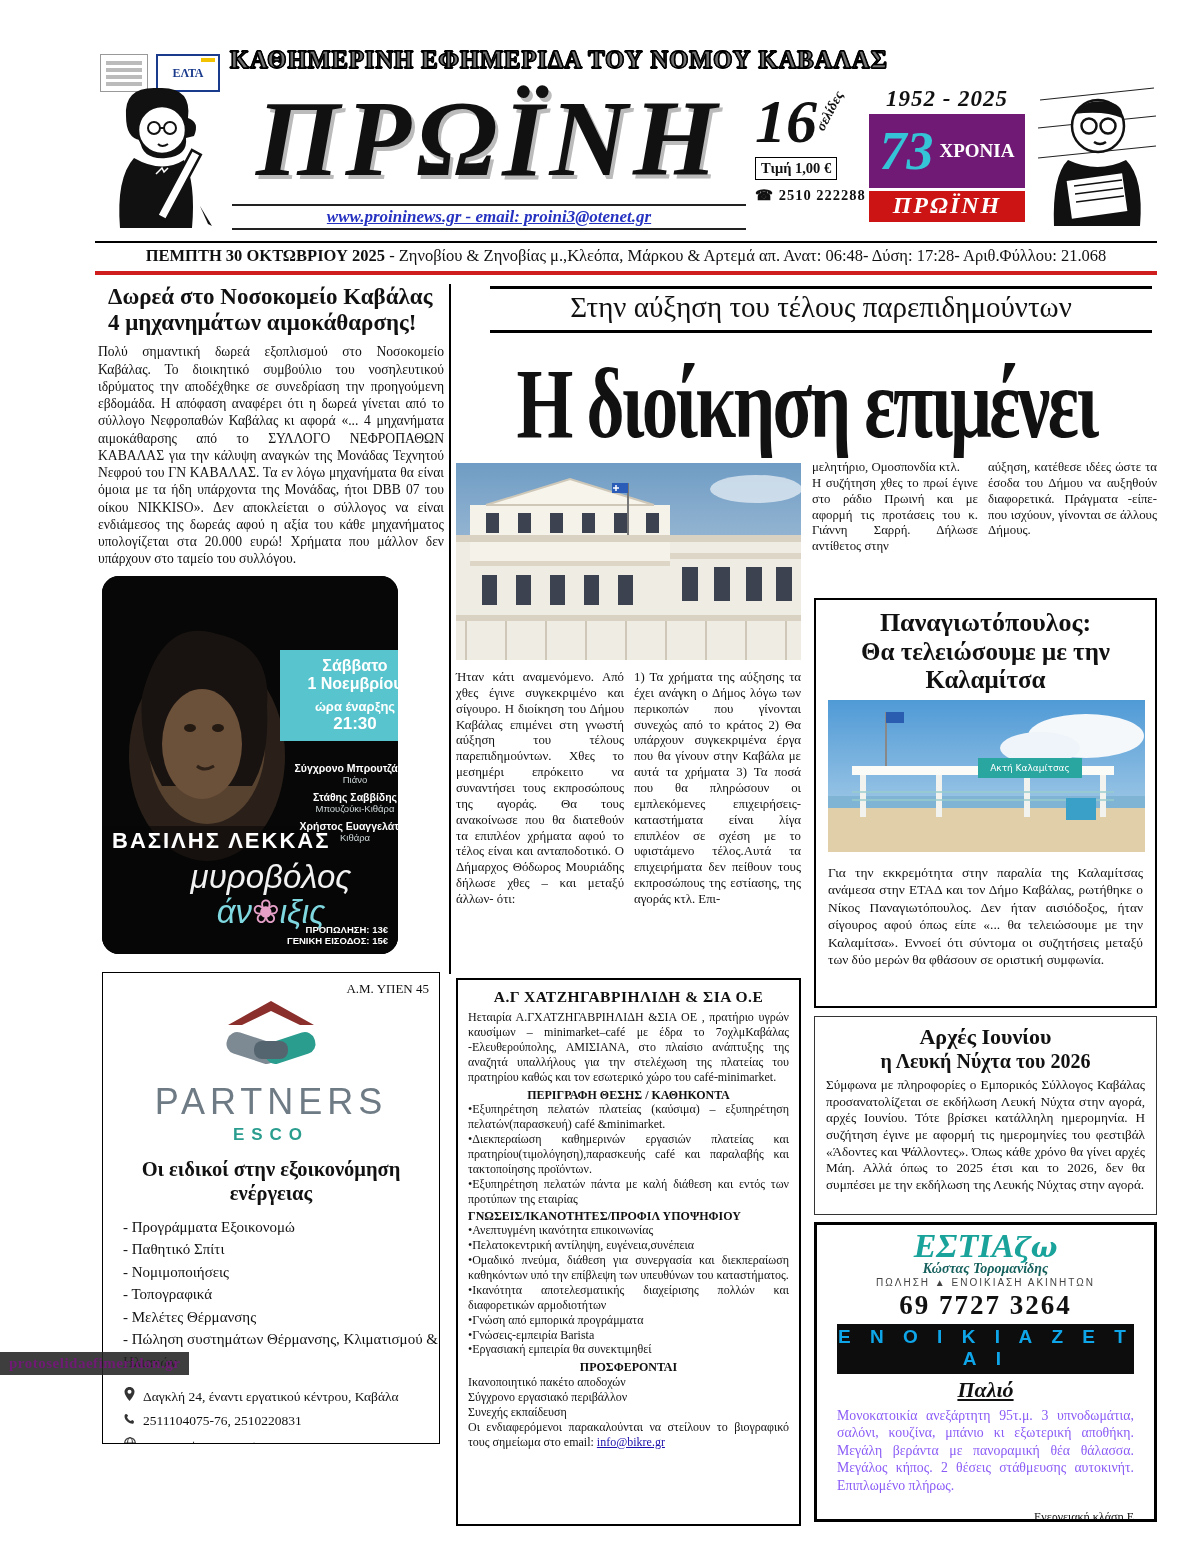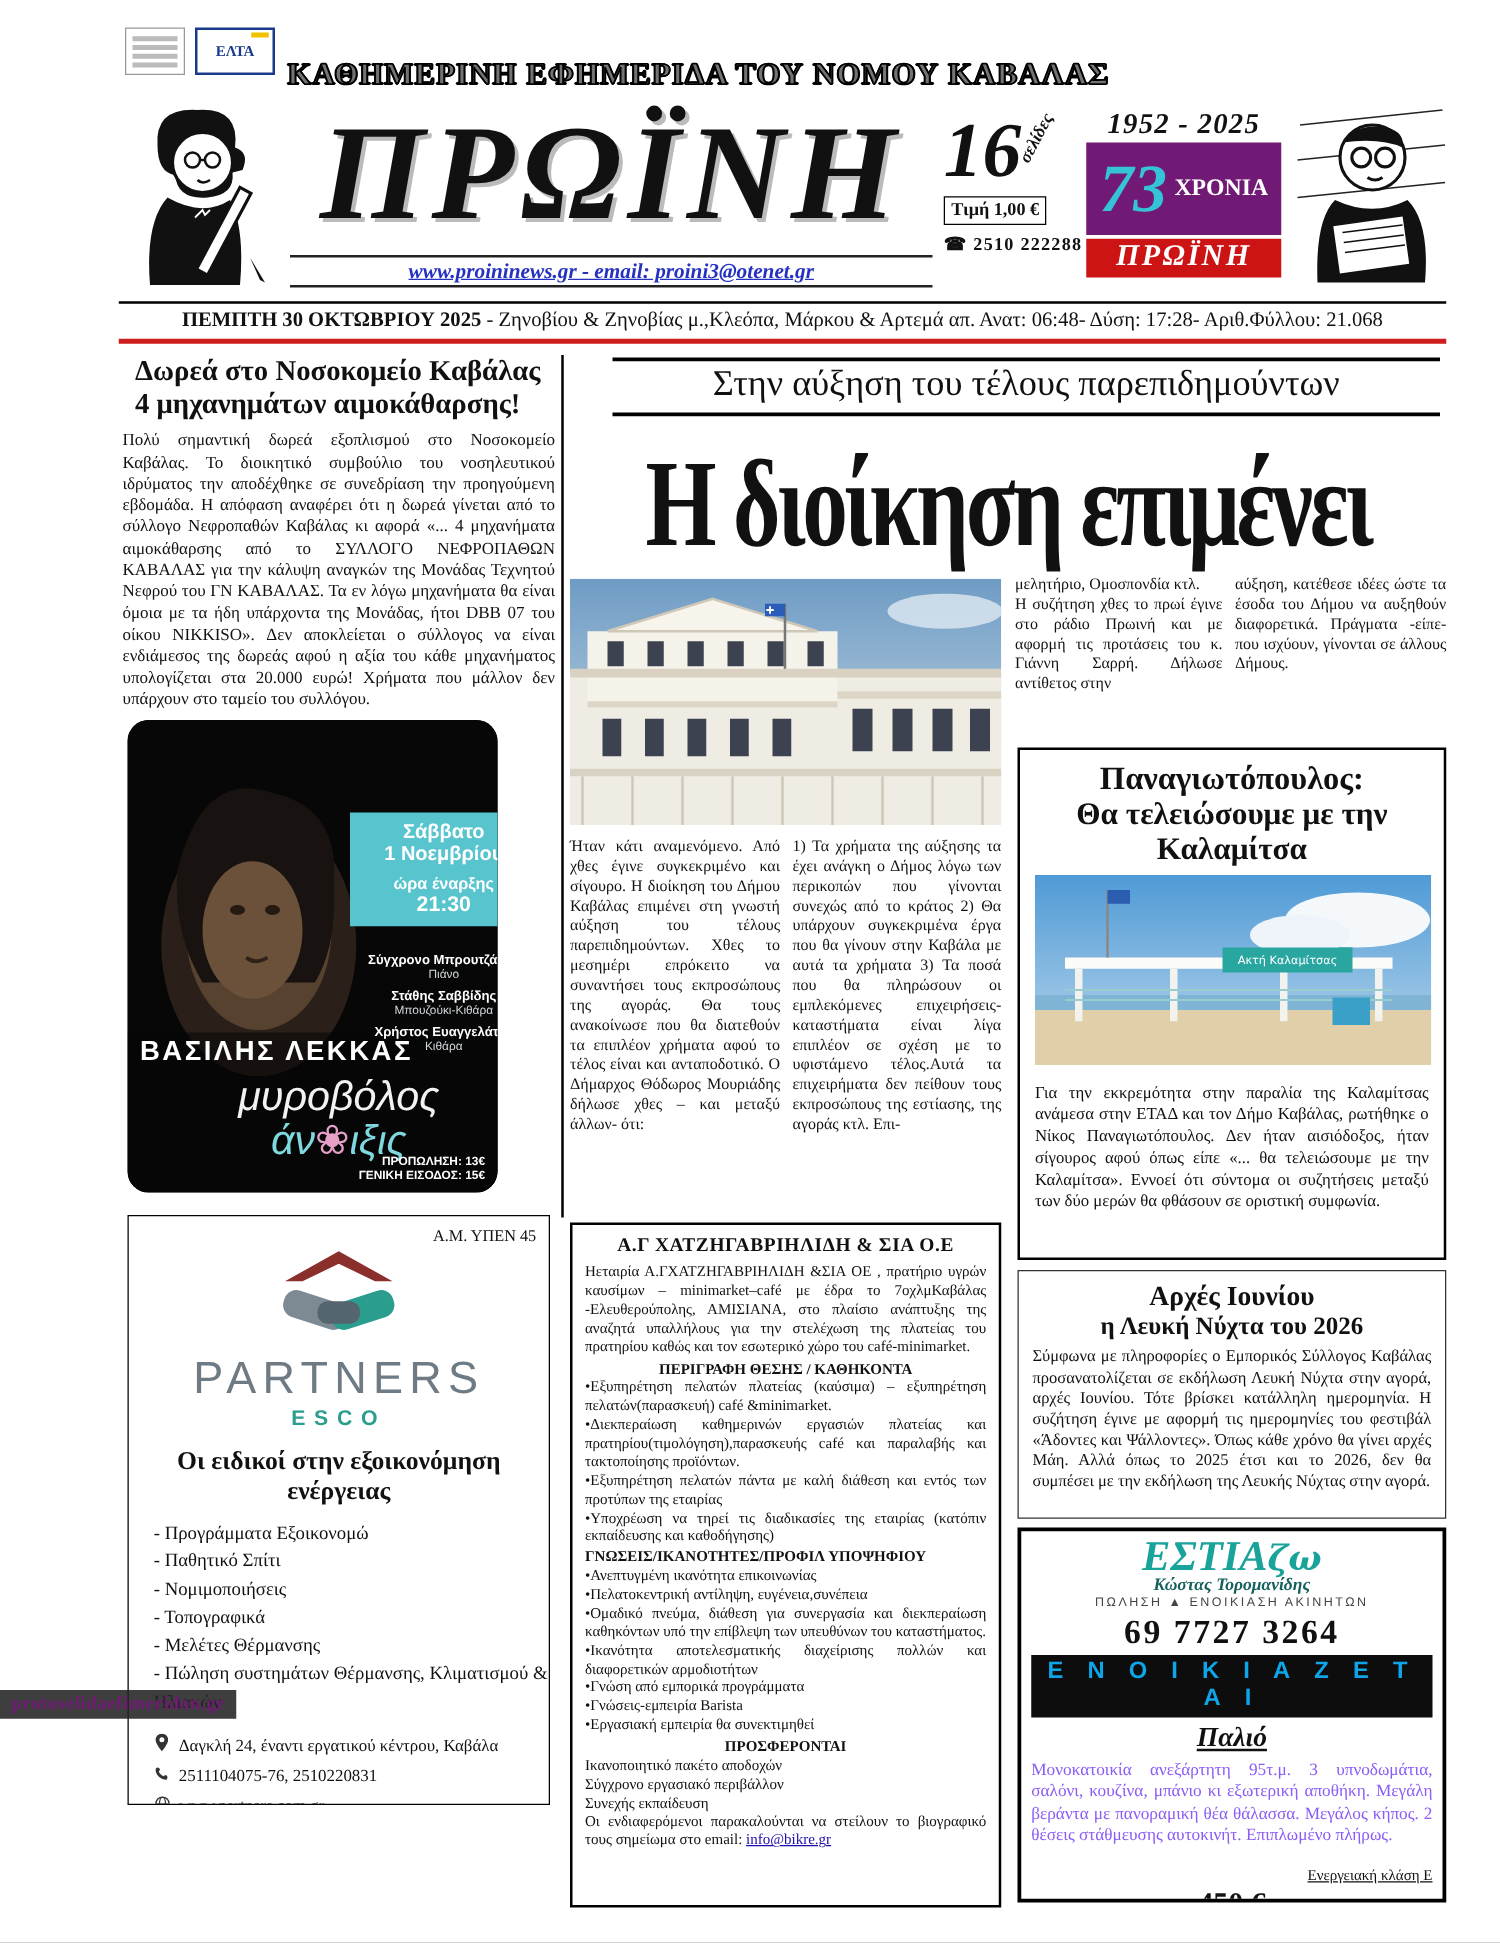--- a/index.html
+++ b/index.html
@@ -3,21 +3,21 @@
 <meta charset="utf-8">
 <style>
   * { margin:0; padding:0; box-sizing:border-box; }
   body { background:#888; font-family:"Liberation Serif","DejaVu Serif",serif; color:#111; }
   .page { position:relative; width:1200px; height:1554px; background:#fff; margin:0 auto; overflow:hidden; }
   .abs { position:absolute; }
   .sans { font-family:"Liberation Sans","DejaVu Sans",sans-serif; }
   .just { text-align:justify; }
 
   
-  .stamps { left:100px; top:22px; display:flex; gap:8px; }
+  .stamps { left:100px; top:54px; display:flex; gap:8px; }
   .stamp-cert { width:48px; height:38px; border:1px solid #999; padding:3px; }
   .stamp-cert i { display:block; height:4px; background:#bbb; margin:3px 2px; }
   .stamp-elta { width:64px; height:38px; border:2px solid #1a3a8c; color:#1a3a8c; font-weight:bold;
                 font-size:12px; display:flex; align-items:center; justify-content:center; position:relative; }
   .stamp-elta b { position:absolute; top:2px; right:3px; width:14px; height:4px; background:#f2c200; }
   .banner-title { left:230px; top:46px; width:525px; font-size:24.5px; font-weight:bold; letter-spacing:1px;
                   color:#737373; -webkit-text-stroke:1.3px #000;
                   text-shadow:1px 0 #000,-1px 0 #000,0 1px #000,0 -1px #000; white-space:nowrap; }
   .cartoon-left { left:96px; top:78px; }
   .cartoon-right { left:1034px; top:80px; }
@@ -113,21 +113,21 @@
   .j-sec-left { font-weight:bold; margin-top:2px; }
   .j-email { color:#1a0dab; text-decoration:underline; cursor:pointer; }
 
   .june { position:absolute; top:732px; left:358px; width:343px; height:199px; border:1.2px solid #333;
           padding:7px 11px; overflow:hidden; }
   .jn-t1 { text-align:center; font-size:22px; font-weight:bold; }
   .jn-t2 { text-align:center; font-size:20px; font-weight:bold; margin-bottom:4px; }
   .jn-body { font-size:13.2px; line-height:1.26; text-align:justify; }
 
   .estia { position:absolute; top:938px; left:358px; width:343px; height:300px; border:3px solid #000;
-           padding:4px 8px; overflow:hidden; text-align:center; }
+           padding:4px 20px; overflow:hidden; text-align:center; }
   .e-brand { font-size:34px; font-weight:bold; font-style:italic; color:#1aa39b; line-height:1; }
   .e-brand .suffix { font-size:28px; font-family:"DejaVu Serif",serif; }
   .e-owner { font-size:14px; font-weight:bold; font-style:italic; color:#15605c; margin-top:-2px; }
   .e-tag { font-size:10px; letter-spacing:2px; color:#444; }
   .e-phone { font-size:27px; font-weight:bold; letter-spacing:2px; margin-top:2px; }
   .e-banner { background:#0d0d0d; color:#0ea5e9; font-weight:bold; font-size:19px; letter-spacing:7px;
               padding:2px 0 4px; margin-top:3px; }
   .e-area { font-size:22px; font-weight:bold; font-style:italic; text-decoration:underline; margin-top:3px; }
   .e-body { font-size:13.8px; line-height:1.26; color:#8b5cf6; text-align:justify; margin-top:4px; }
   .e-energy { font-size:12px; text-align:right; text-decoration:underline; margin-top:16px; }
@@ -410,21 +410,20 @@
       <p class="k-body">Για την εκκρεμότητα στην παραλία της Καλαμίτσας ανάμεσα στην ΕΤΑΔ και τον Δήμο Καβάλας, ρωτήθηκε ο Νίκος Παναγιωτόπουλος. Δεν ήταν αισιόδοξος, ήταν σίγουρος αφού όπως είπε «... θα τελειώσουμε με την Καλαμίτσα». Εννοεί ότι σύντομα οι συζητήσεις μεταξύ των δύο μερών θα φθάσουν σε οριστική συμφωνία.</p>
     </section>
 
     <section class="jobad">
       <div class="j-title">Α.Γ ΧΑΤΖΗΓΑΒΡΙΗΛΙΔΗ &amp; ΣΙΑ Ο.Ε</div>
       <p class="j-par">Ηεταιρία Α.ΓΧΑΤΖΗΓΑΒΡΙΗΛΙΔΗ &amp;ΣΙΑ ΟΕ , πρατήριο υγρών καυσίμων – minimarket–café με έδρα το 7οχλμΚαβάλας -Ελευθερούπολης, ΑΜΙΣΙΑΝΑ, στο πλαίσιο ανάπτυξης της αναζητά υπαλλήλους για την στελέχωση της πλατείας του πρατηρίου καθώς και τον εσωτερικό χώρο του café-minimarket.</p>
       <div class="j-sec">ΠΕΡΙΓΡΑΦΗ ΘΕΣΗΣ / ΚΑΘΗΚΟΝΤΑ</div>
       <p class="j-par">•Εξυπηρέτηση πελατών πλατείας (καύσιμα) – εξυπηρέτηση πελατών(παρασκευή) café &amp;minimarket.</p>
       <p class="j-par">•Διεκπεραίωση καθημερινών εργασιών πλατείας και πρατηρίου(τιμολόγηση),παρασκευής café και παραλαβής και τακτοποίησης προϊόντων.</p>
       <p class="j-par">•Εξυπηρέτηση πελατών πάντα με καλή διάθεση και εντός των προτύπων της εταιρίας</p>
-      <p class="j-par">•Υποχρέωση να τηρεί τις διαδικασίες της εταιρίας (κατόπιν εκπαίδευσης και καθοδήγησης)</p>
       <div class="j-sec-left">ΓΝΩΣΕΙΣ/ΙΚΑΝΟΤΗΤΕΣ/ΠΡΟΦΙΛ ΥΠΟΨΗΦΙΟΥ</div>
       <p class="j-par">•Ανεπτυγμένη ικανότητα επικοινωνίας</p>
       <p class="j-par">•Πελατοκεντρική αντίληψη, ευγένεια,συνέπεια</p>
       <p class="j-par">•Ομαδικό πνεύμα, διάθεση για συνεργασία και διεκπεραίωση καθηκόντων υπό την επίβλεψη των υπευθύνων του καταστήματος.</p>
       <p class="j-par">•Ικανότητα αποτελεσματικής διαχείρισης πολλών και διαφορετικών αρμοδιοτήτων</p>
       <p class="j-par">•Γνώση από εμπορικά προγράμματα</p>
       <p class="j-par">•Γνώσεις-εμπειρία Barista</p>
       <p class="j-par">•Εργασιακή εμπειρία θα συνεκτιμηθεί</p>
       <div class="j-sec">ΠΡΟΣΦΕΡΟΝΤΑΙ</div>
       <p>Ικανοποιητικό πακέτο αποδοχών</p>

